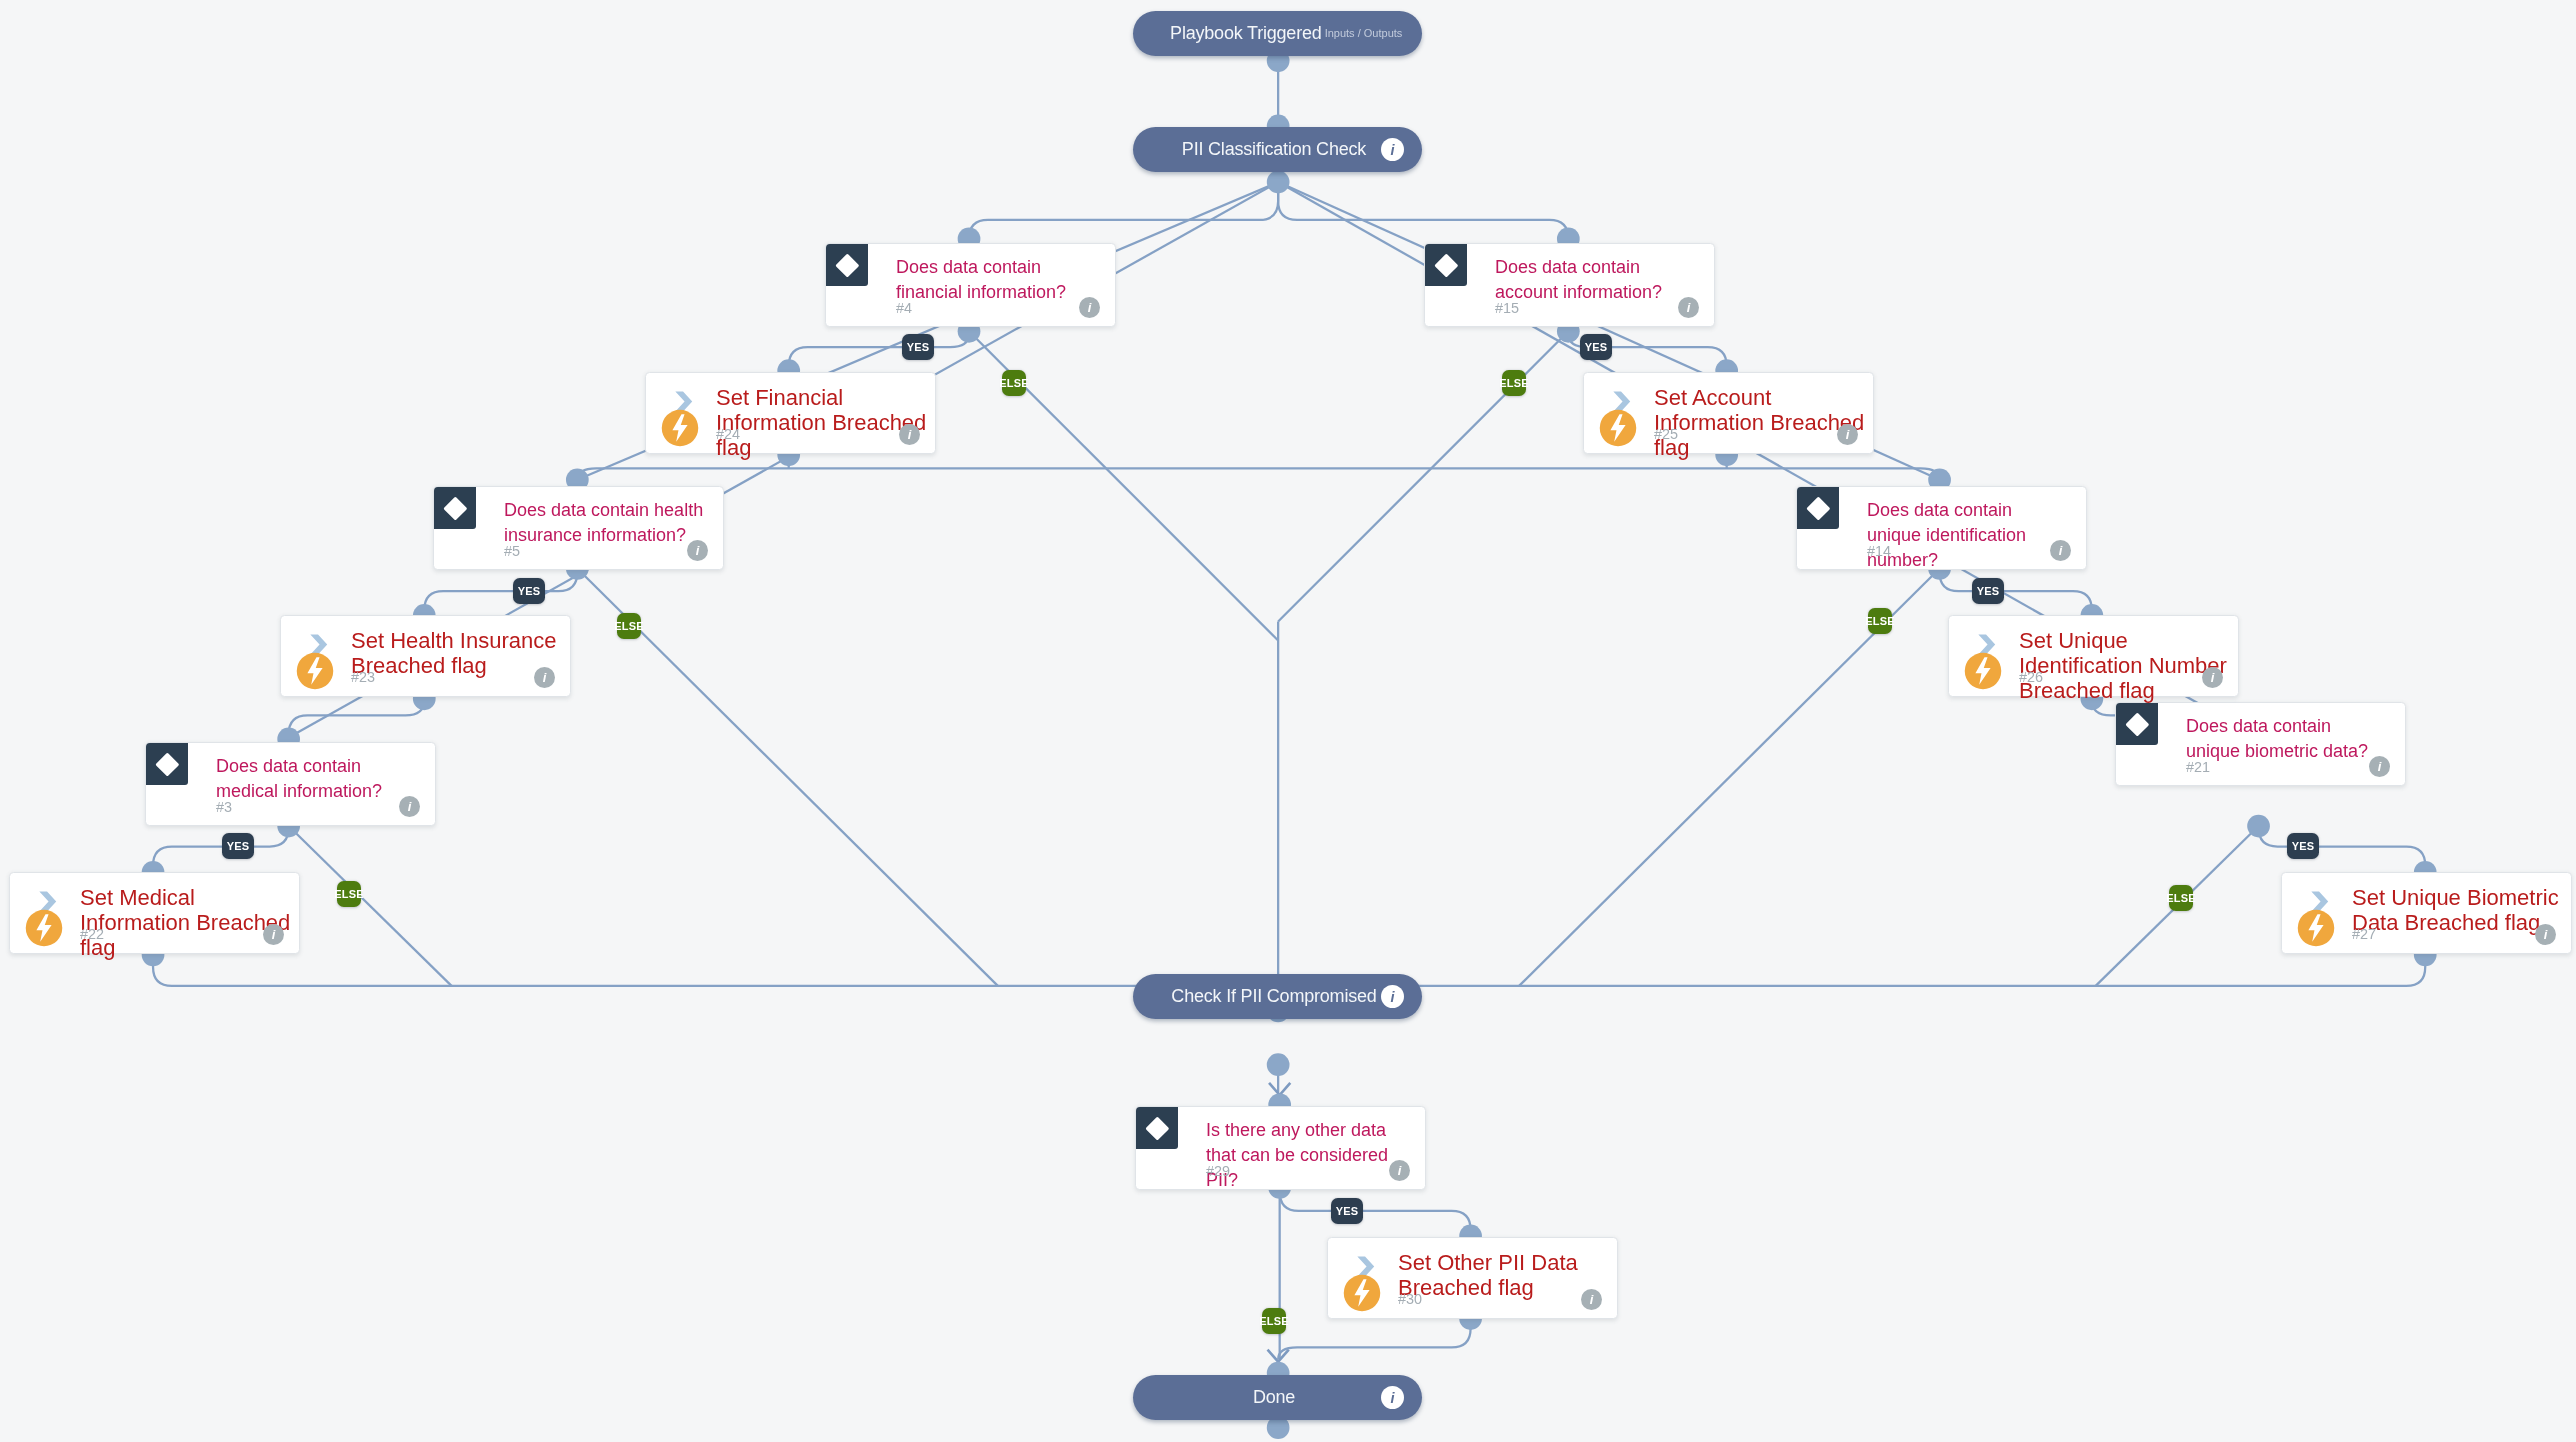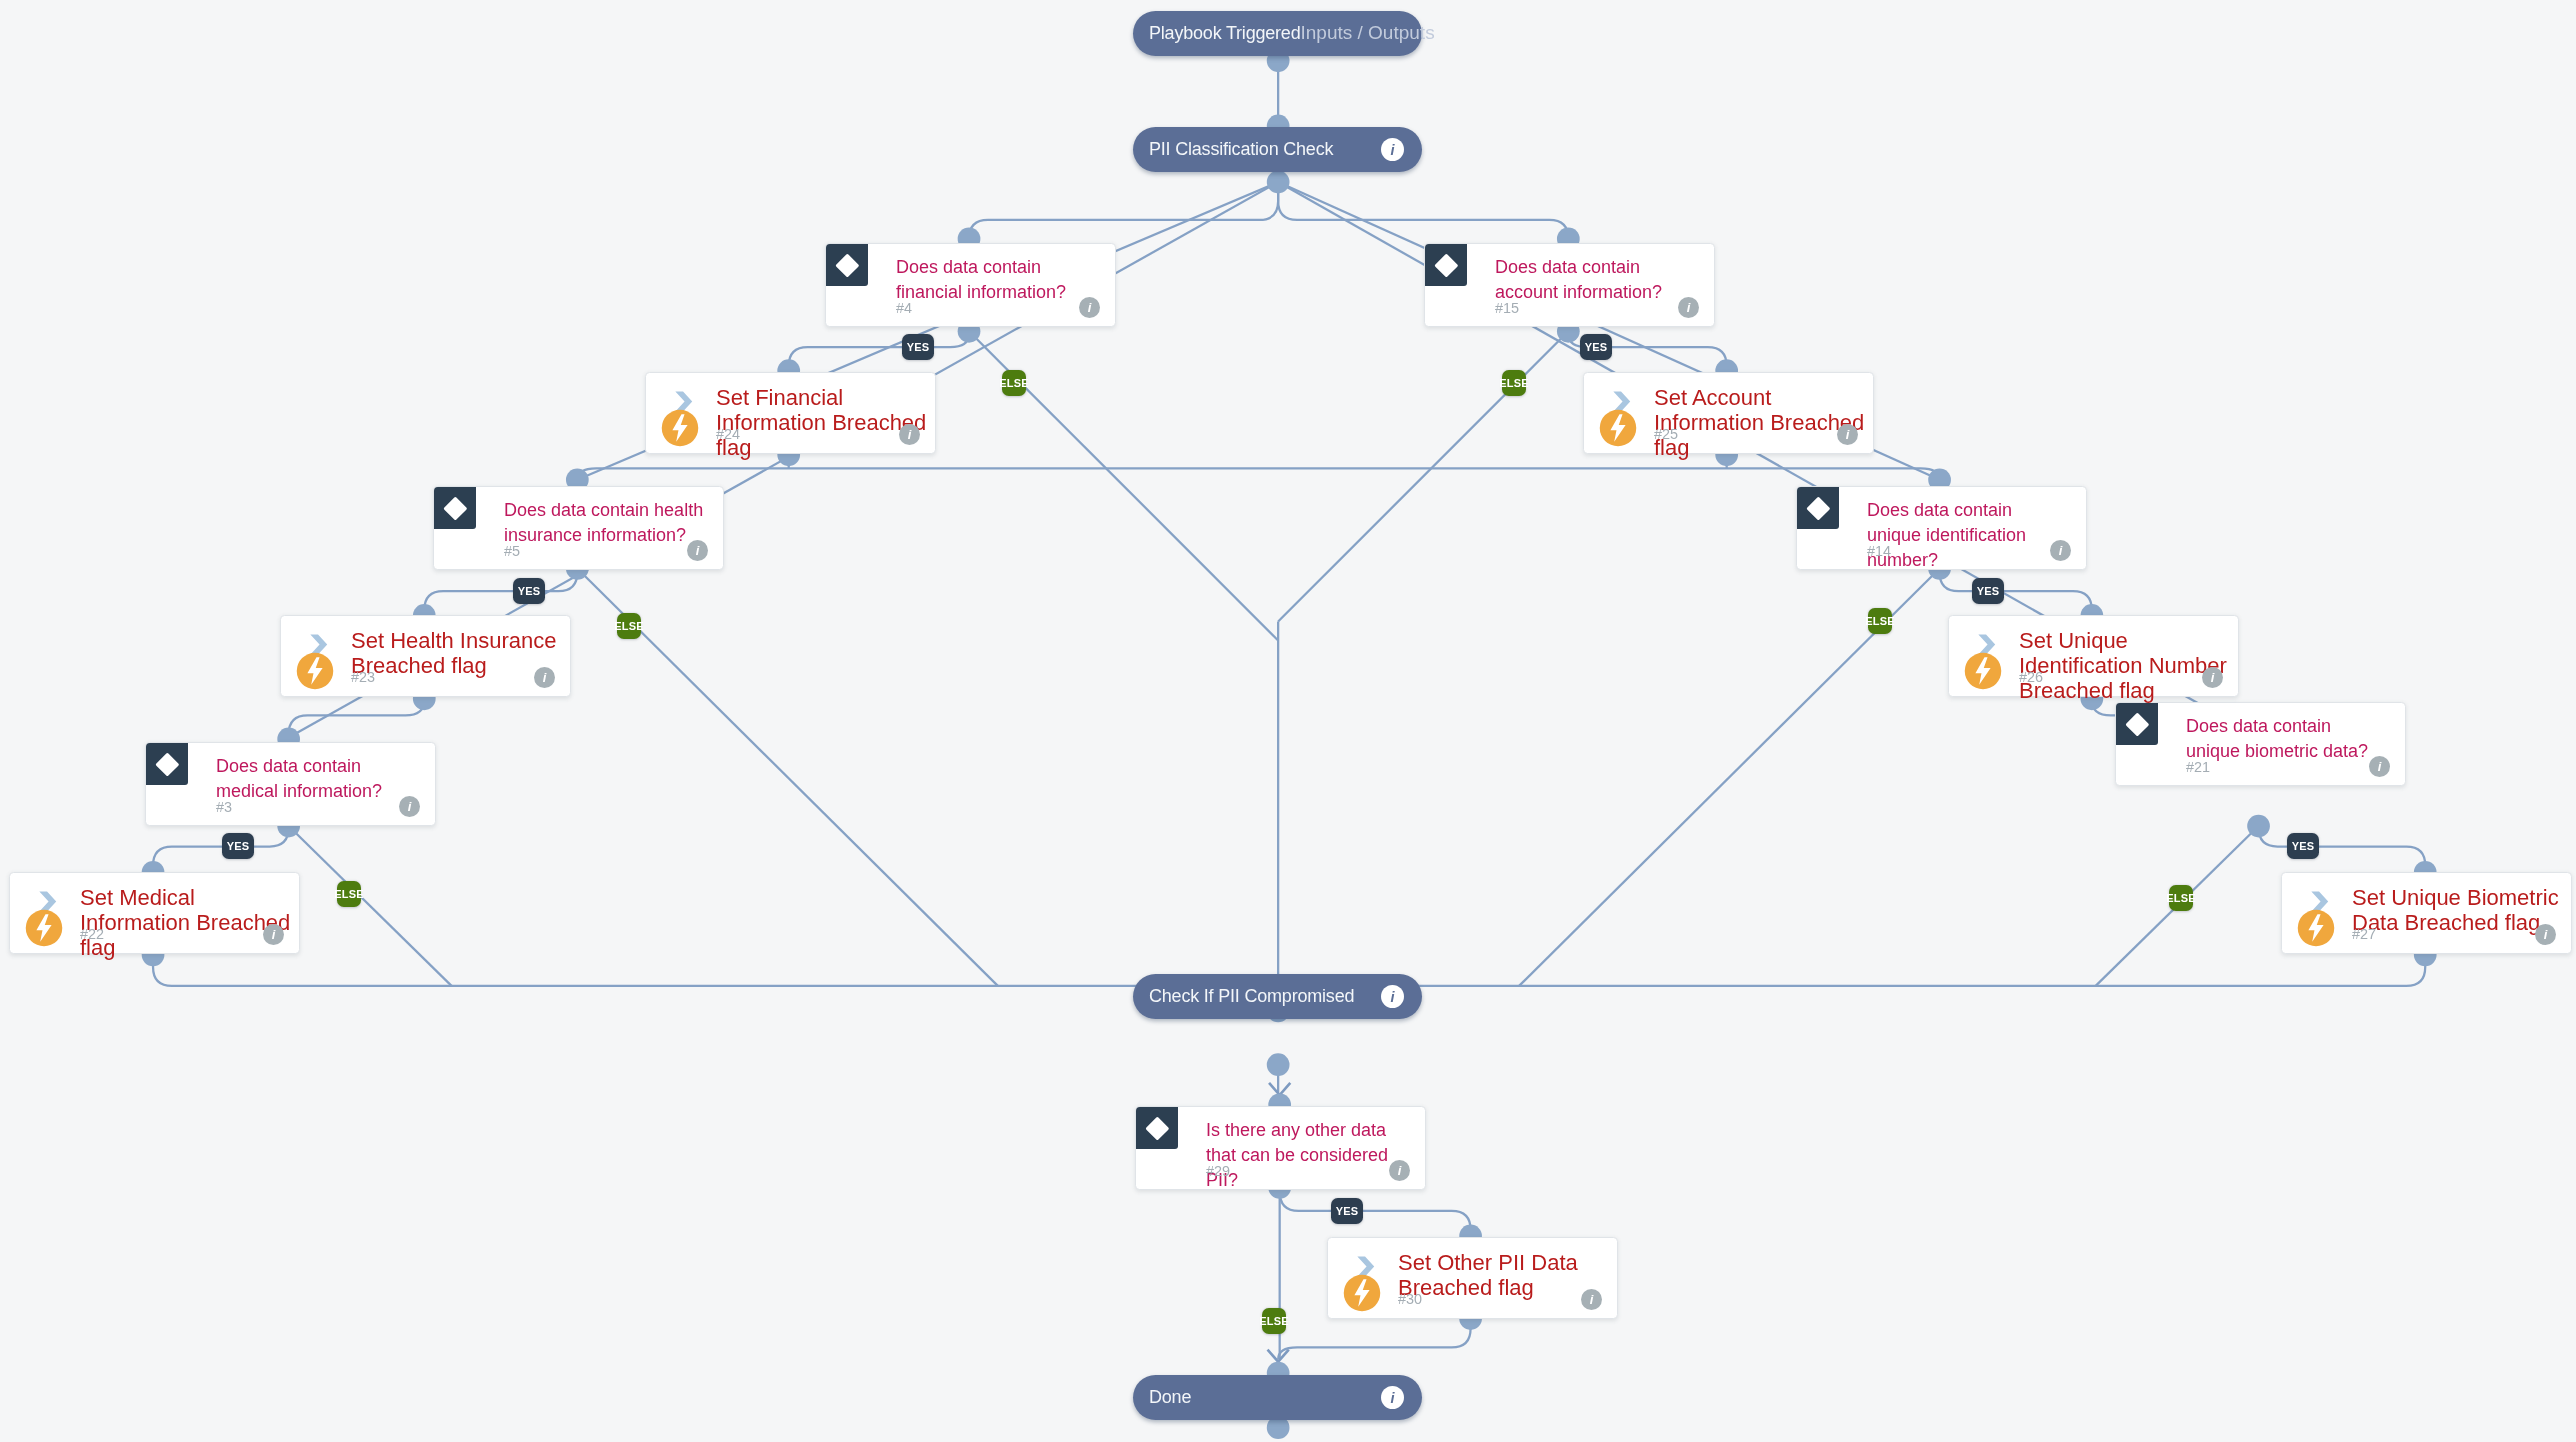--- a/index.html
+++ b/index.html
@@ -12,22 +12,22 @@
   #wires path{stroke:#85a1c5;stroke-width:3;fill:none;}
   #wires path.arrow{stroke:#7d9ac0;stroke-width:3.5;}
   #wires circle{fill:#8ba7c8;}
 
   
   .hnode{
     position:absolute;width:289px;height:45px;border-radius:23.5px;
     background:#5b6e96;box-shadow:0 2.3px 4.5px rgba(40,60,90,.35);
     display:flex;align-items:center;color:#f3f6f9;
   }
-  .h-label{flex:1;padding-left:16px;font-size:18px;letter-spacing:-0.2px;white-space:nowrap;}
-  .h-right{padding-right:19.7px;font-size:19px;color:#c2cbdc;white-space:nowrap;}
+  .h-label{flex:1;padding-left:34px;font-size:18px;letter-spacing:-0.2px;white-space:nowrap;text-align:center;}
+  .h-right{padding-right:19.7px;font-size:11px;color:#c2cbdc;white-space:nowrap;}
   .h-info{
     margin-right:18px;width:23px;height:23px;border-radius:50%;background:#ffffff;
     color:#5b6e96;font-size:14.4px;font-weight:bold;font-style:italic;
     display:flex;align-items:center;justify-content:center;flex:0 0 auto;
   }
   .h-info::after{content:"i";}
 
   
   .card{
     position:absolute;width:289px;background:#ffffff;border:0.8px solid #e0e4e8;

